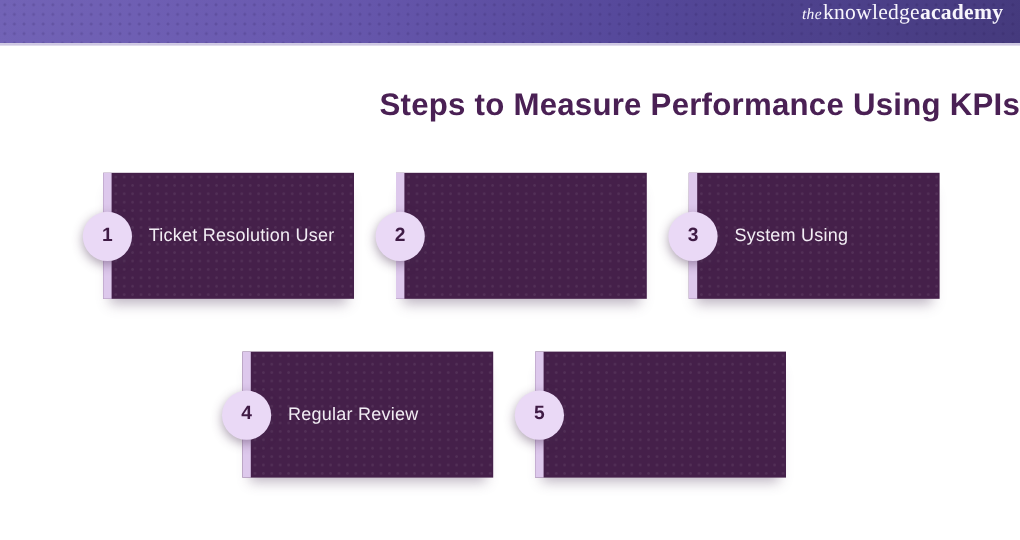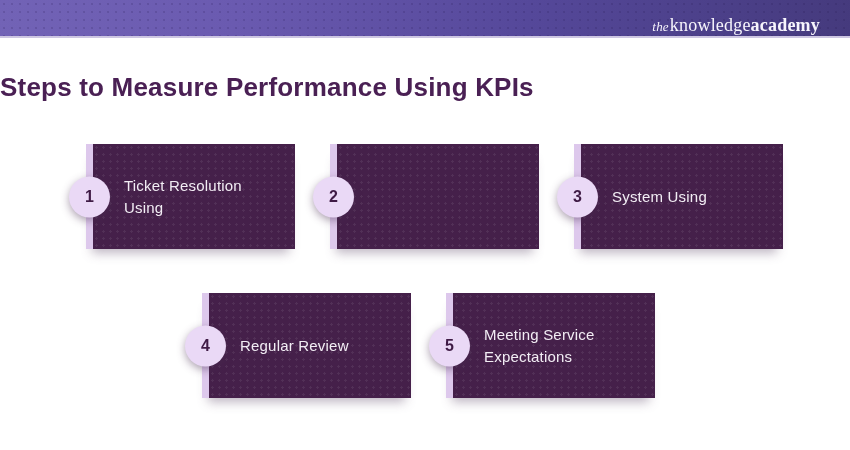--- a/index.html
+++ b/index.html
@@ -15,42 +15,42 @@
   .header {
     position: absolute;
     top: 0; left: 0;
     width: 850px; height: 38px;
     background:
       radial-gradient(circle, rgba(30,15,70,0.16) 1.1px, transparent 1.4px),
       linear-gradient(100deg, #7263b6 0%, #6a5ab0 28%, #55489a 62%, #453a7d 100%);
     background-size: 8px 8px, 100% 100%;
     border-bottom: 2px solid #cdc6e2;
     display: flex;
-    align-items: flex-end;
+    align-items: flex-start;
     justify-content: flex-end;
-    padding-right: 30px;
+    padding-right: 14px;
   }
   .logo {
     color: #f7f5fc;
     font-family: "Liberation Serif", serif;
     font-size: 18px;
     letter-spacing: 0.2px;
     white-space: nowrap;
   }
   .logo .the { font-style: italic; font-size: 13px; margin-right: 1px; }
   .logo .knowledge { font-weight: 400; }
   .logo .academy { font-weight: 700; }
 
   
   .page-title {
     position: absolute;
     top: 72px;
     left: 0;
     width: 850px;
-    text-align: left;
+    text-align: right;
     font-size: 26px;
     font-weight: 700;
     letter-spacing: 0.2px;
     color: #4a2054;
   }
 
   
   .row { position: absolute; display: flex; gap: 35px; }
   .row-1 { top: 144px; left: 86px; }
   .row-2 { top: 293px; left: 202px; }
@@ -107,33 +107,32 @@
   <div class="logo">
     <span class="the">the</span><span class="knowledge">knowledge</span><span class="academy">academy</span>
   </div>
 </div>
 
 <h1 class="page-title">Steps to Measure Performance Using KPIs</h1>
 
 <div class="row row-1">
   <div class="card">
     <div class="num-circle">1</div>
-    <div class="card-label">Ticket Resolution Using</div>
+    <div class="card-label">Ticket Resolution User</div>
   </div>
   <div class="card">
     <div class="num-circle">2</div>
   </div>
   <div class="card">
     <div class="num-circle">3</div>
     <div class="card-label">System Using</div>
   </div>
 </div>
 
 <div class="row row-2">
   <div class="card">
     <div class="num-circle">4</div>
     <div class="card-label">Regular Review</div>
   </div>
   <div class="card">
     <div class="num-circle">5</div>
-    <div class="card-label">Meeting Service Expectations</div>
   </div>
 </div>
 
 </body></html>

